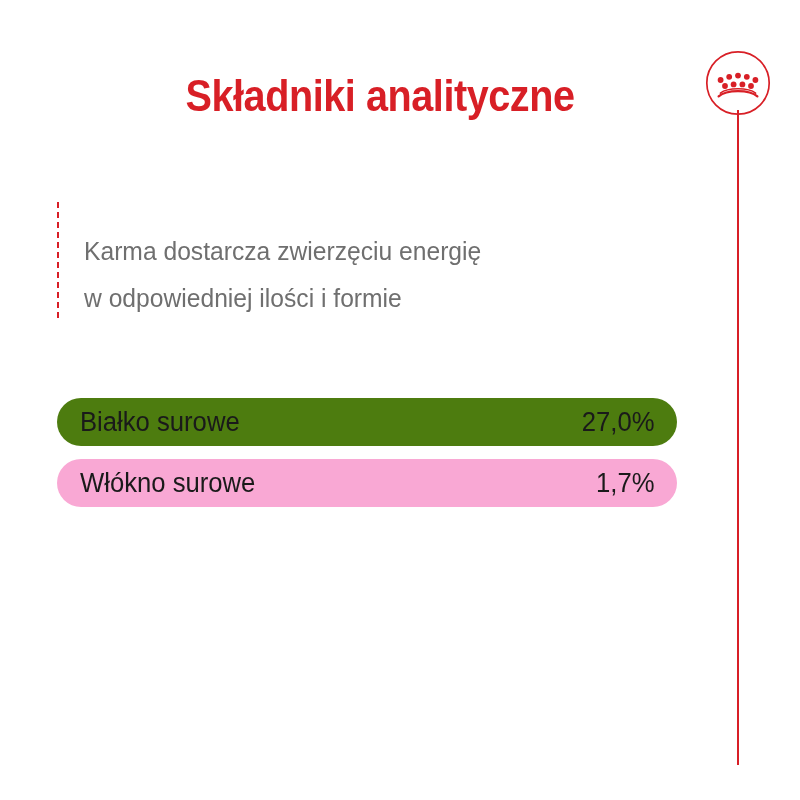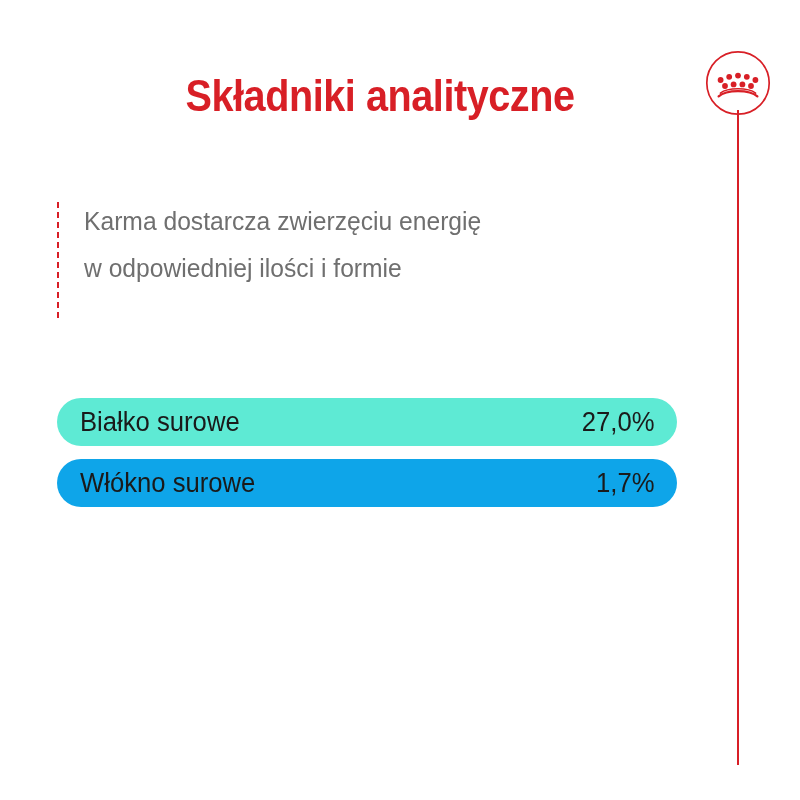--- a/index.html
+++ b/index.html
@@ -53,21 +53,21 @@
     white-space: nowrap;
   }
 
   
   #intro-block {
     position: absolute;
     left: 56px;
     top: 198px;
     width: 560px;
     display: flex;
-    align-items: flex-start;
+    align-items: flex-end;
   }
   #intro-dotted-rule {
     width: 4px;
     height: 122px;
     flex: 0 0 4px;
     margin-top: 2px;
     background-image: radial-gradient(#d81f26 48%, transparent 52%);
     background-size: 4px 10px;
     background-repeat: repeat-y;
     background-position: 0 0;
@@ -96,22 +96,22 @@
     position: relative;
     height: 48px;
     border-radius: 24px;
     display: flex;
     align-items: center;
     justify-content: space-between;
     padding: 0 22px 0 23px;
     box-sizing: border-box;
     margin-bottom: 13px;
   }
-  .nutrient-row.shade-dark  { background: #5eead4; }
-  .nutrient-row.shade-light { background: #0ea5e9; }
+  .nutrient-row.shade-dark  { background: #4d7c0f; }
+  .nutrient-row.shade-light { background: #f9a8d4; }
   .nutrient-label,
   .nutrient-value {
     font-family: "Liberation Sans Narrow", "Liberation Sans", sans-serif;
     font-size: 27px;
     line-height: 30px;
     color: #1a1a1a;
     font-weight: normal;
     white-space: nowrap;
   }
   .nutrient-label {

